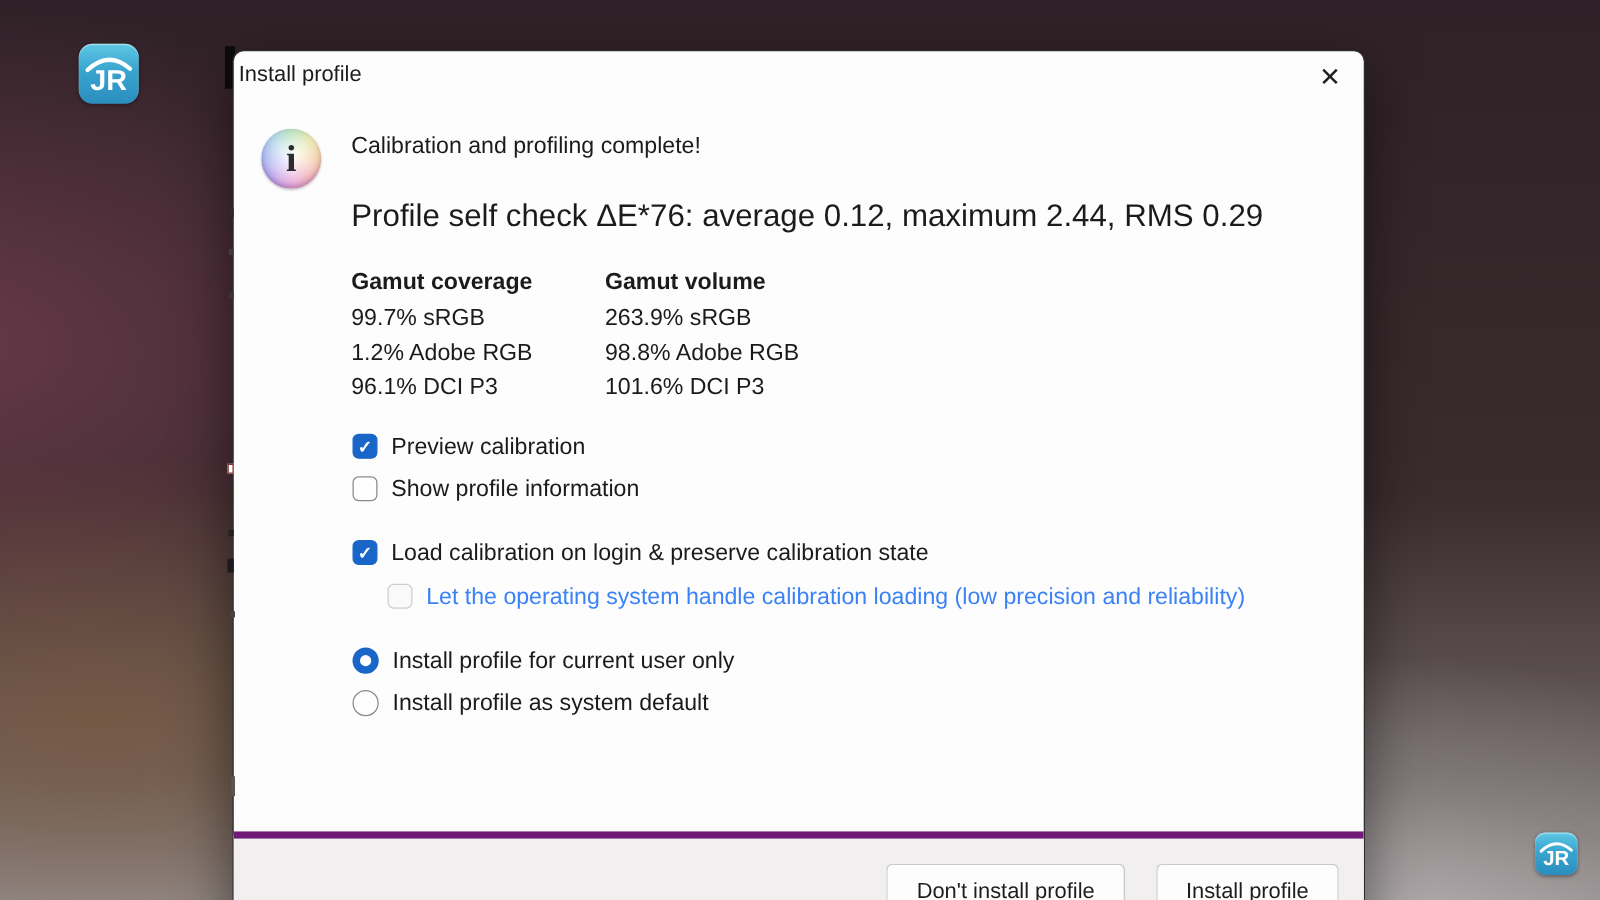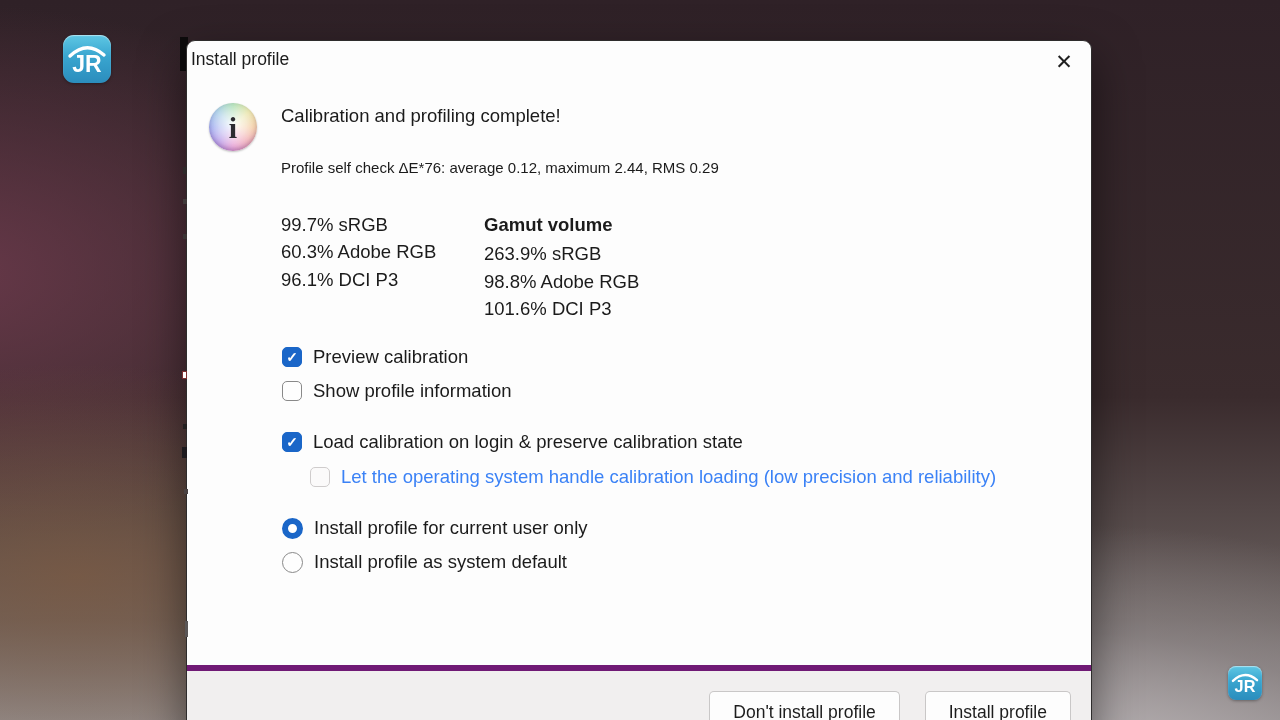--- a/index.html
+++ b/index.html
@@ -71,21 +71,21 @@
     box-shadow: inset 0 -2px 4px rgba(90,60,120,0.35), 0 1px 2px rgba(0,0,0,0.25);
     display: flex; align-items: center; justify-content: center;
   }
   .info-icon .glyph {
     font-family: "Liberation Serif", serif;
     font-weight: bold; font-size: 30px; color: #2c2c30; line-height: 1;
     transform: translateY(1px);
   }
 
   .msg-line1 { position: absolute; left: 94px; top: 64px; font-size: 18.5px; }
-  .msg-line2 { position: absolute; left: 94px; top: 118px; font-size: 15px; }
+  .msg-line2 { position: absolute; left: 94px; top: 118px; font-size: 25px; }
 
   
   .gamut-col { position: absolute; top: 170px; font-size: 18.5px; line-height: 27.4px; }
   .gamut-col.coverage { left: 94px; }
   .gamut-col.volume { left: 297px; }
   .gamut-col .hdr { font-weight: bold; margin-bottom: 2px; }
 
   
   .opt-row {
     position: absolute; left: 95px;
@@ -174,22 +174,23 @@
   <div class="close-btn">✕</div>
 
   <div class="info-icon">
     <span class="glyph">i</span>
   </div>
 
   <div class="msg-line1">Calibration and profiling complete!</div>
   <div class="msg-line2">Profile self check ΔE*76: average 0.12, maximum 2.44, RMS 0.29</div>
 
   <div class="gamut-col coverage">
+    <div class="hdr">Gamut coverage</div>
     <div>99.7% sRGB</div>
-    <div>60.3% Adobe RGB</div>
+    <div>1.2% Adobe RGB</div>
     <div>96.1% DCI P3</div>
   </div>
   <div class="gamut-col volume">
     <div class="hdr">Gamut volume</div>
     <div>263.9% sRGB</div>
     <div>98.8% Adobe RGB</div>
     <div>101.6% DCI P3</div>
   </div>
 
   <div class="opt-row row-cb1">

